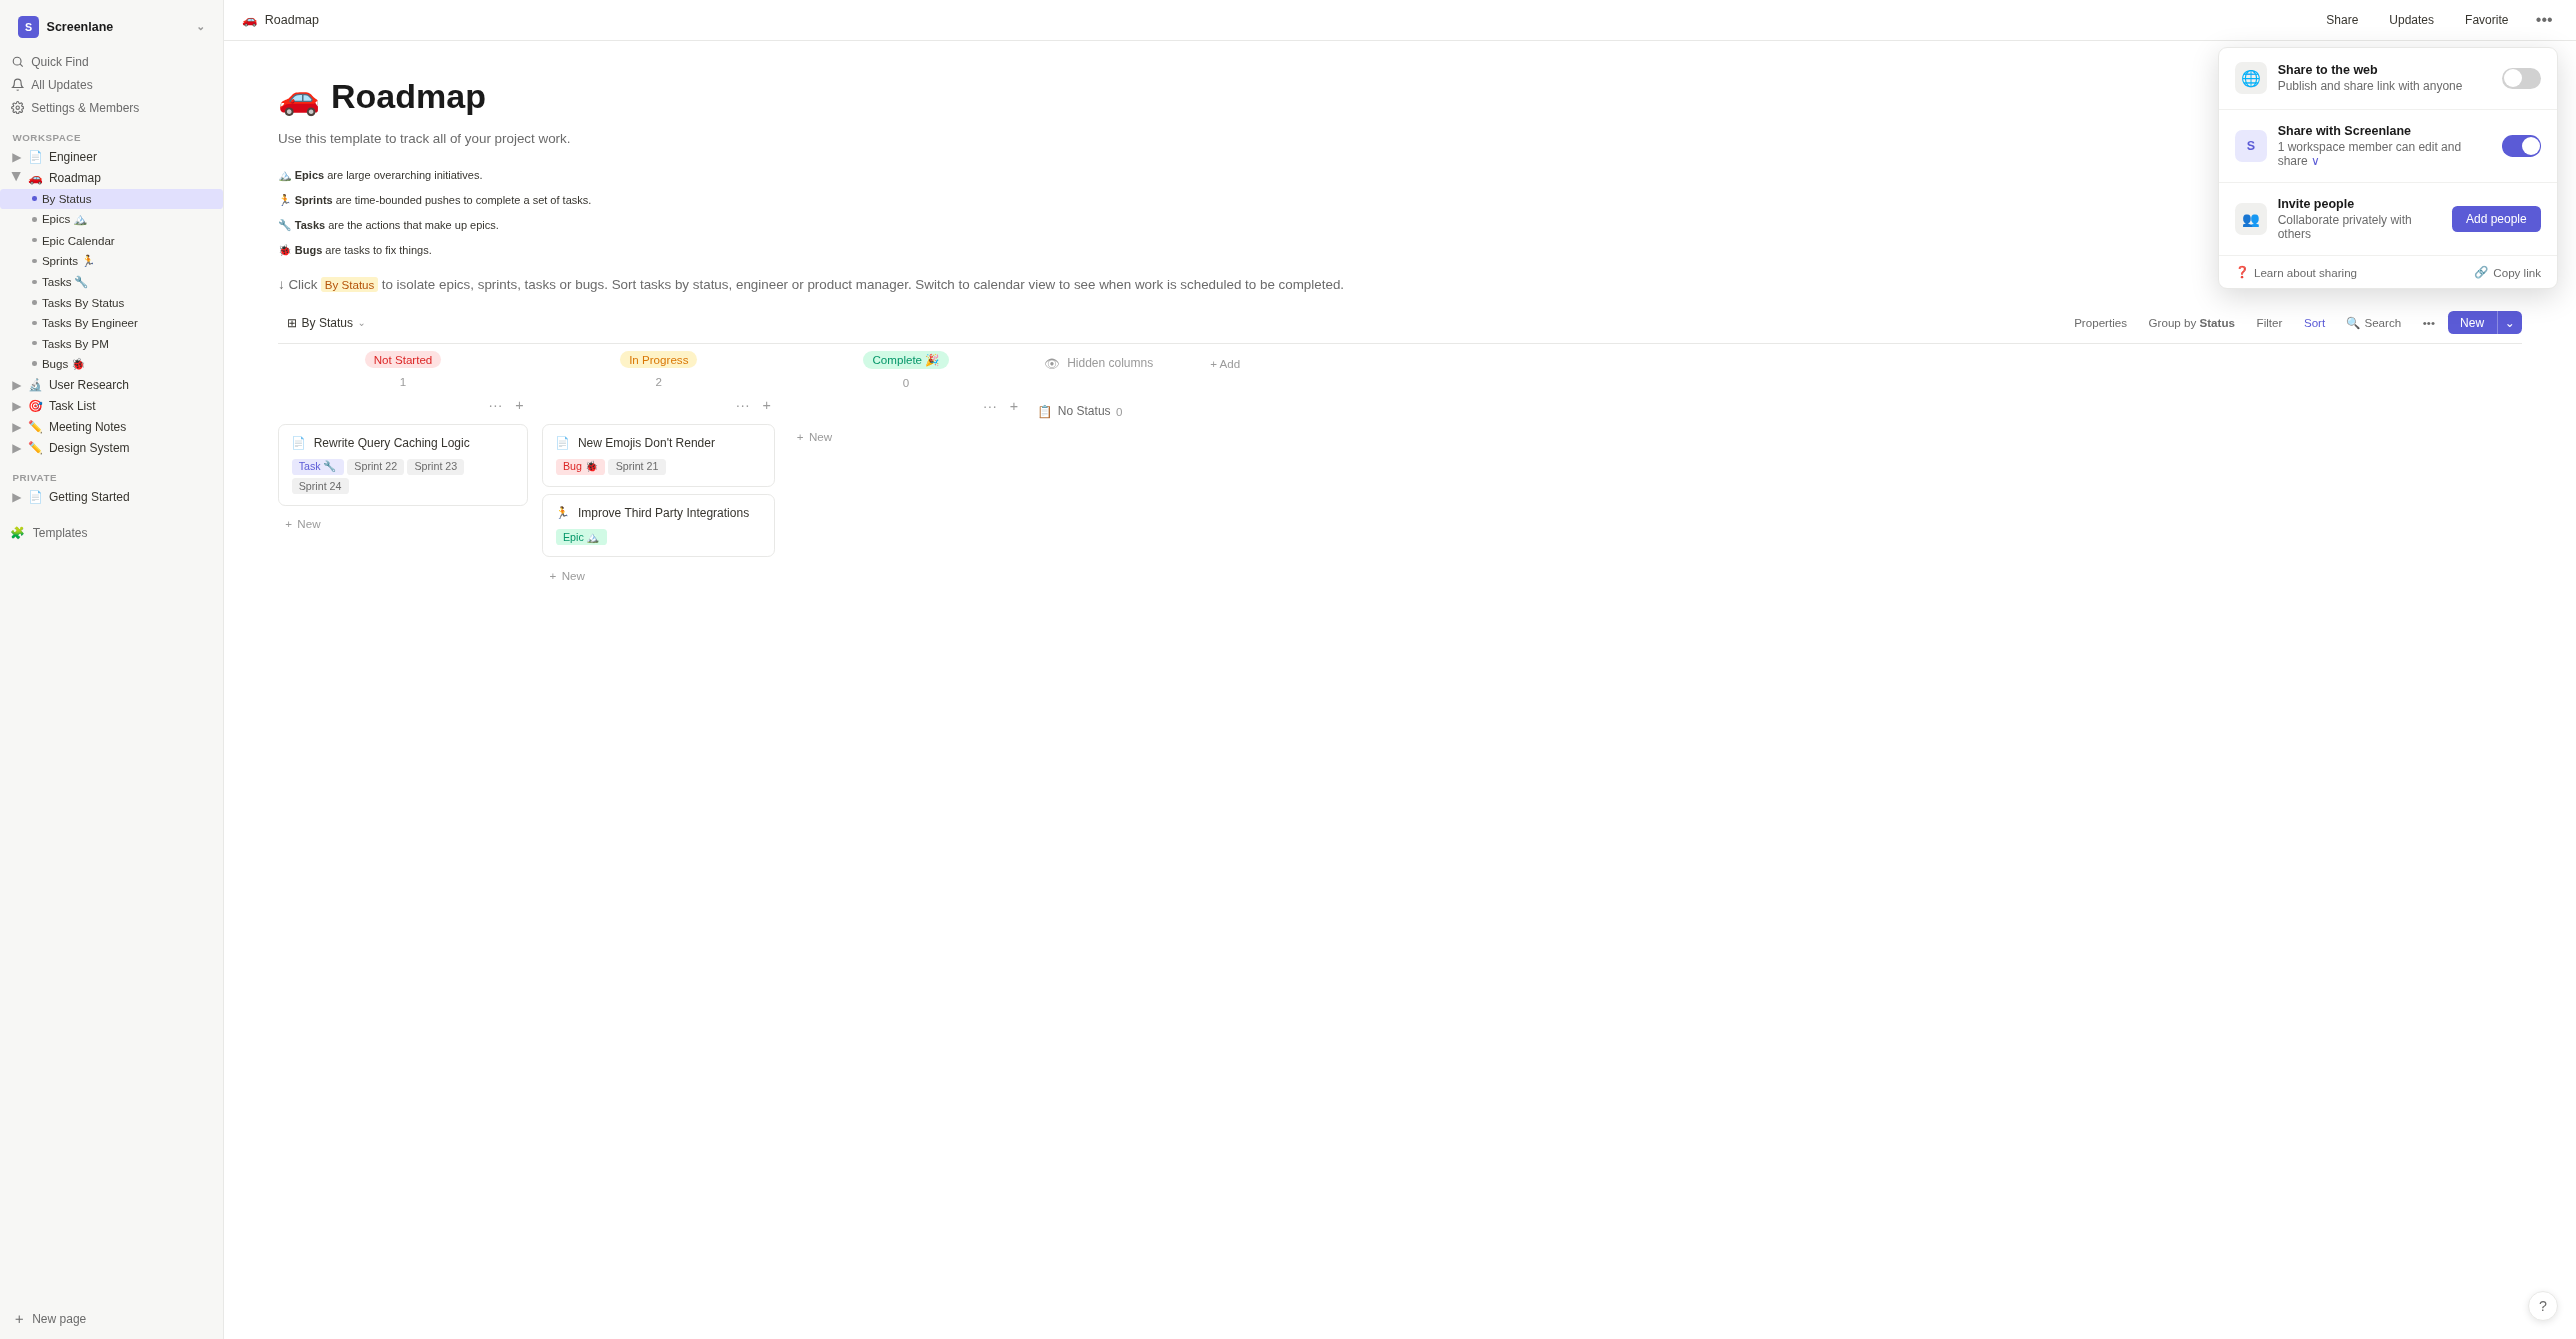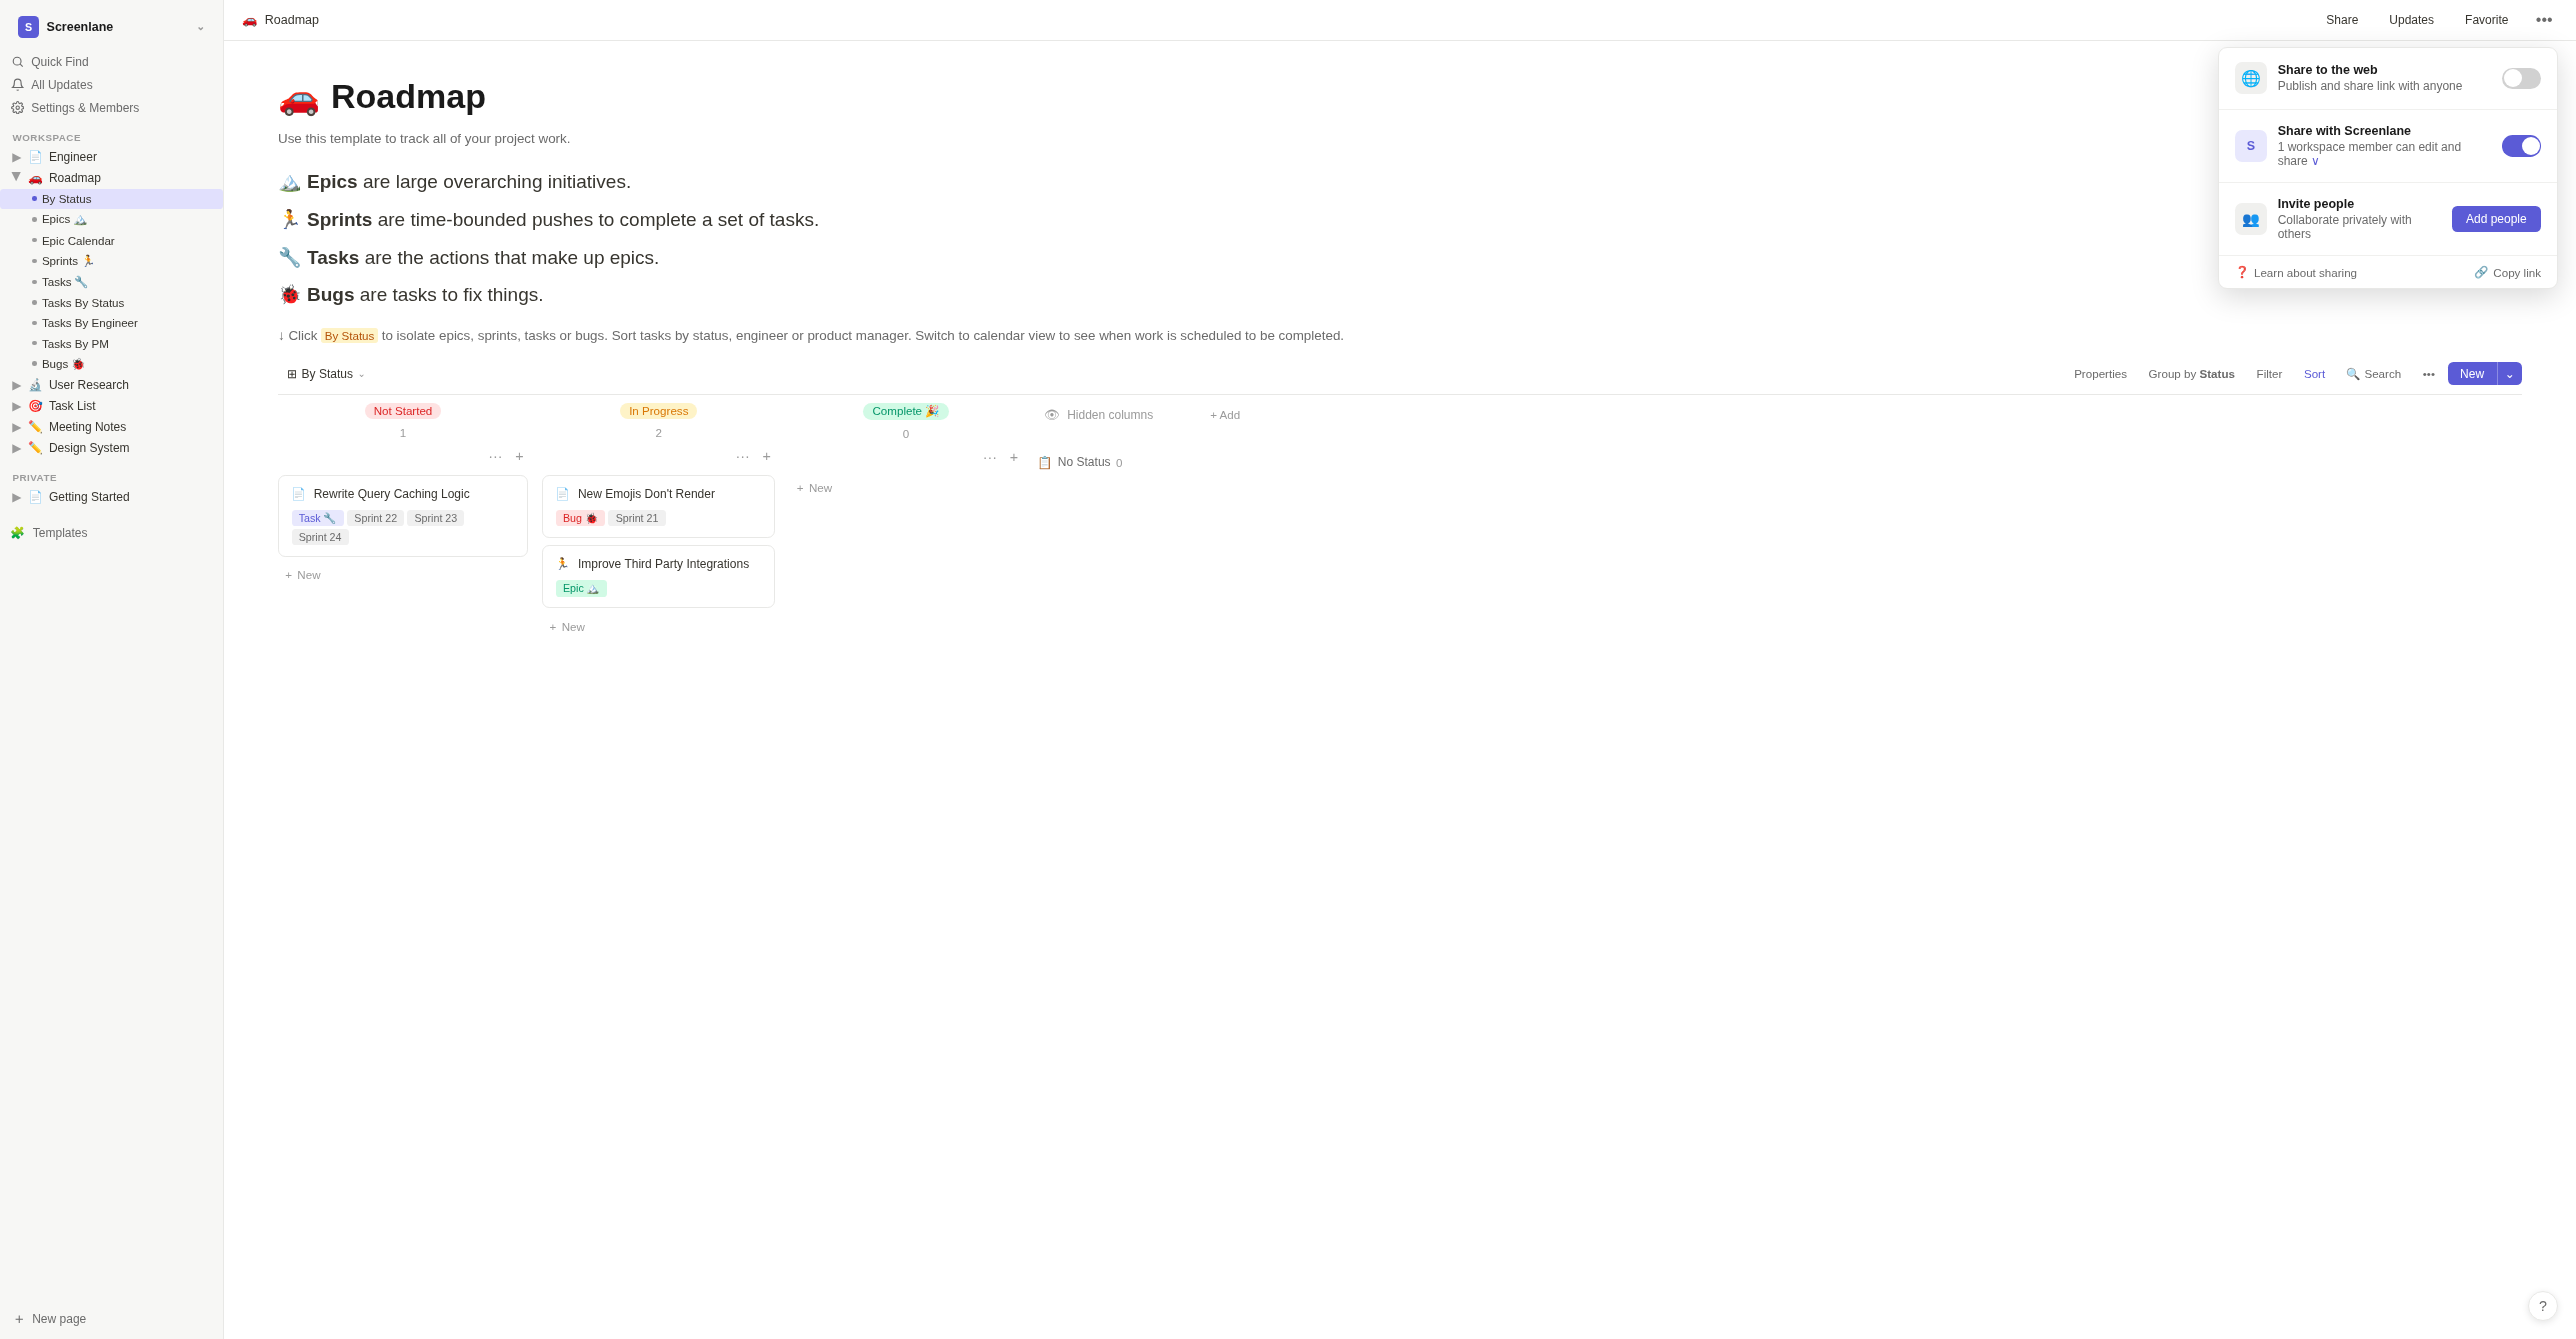--- a/index.html
+++ b/index.html
@@ -137,21 +137,21 @@
     }
     .page-title {
       display: flex; align-items: center; gap: 10.7px;
       font-size: 34px; font-weight: 700; color: #1a1a1a;
       margin-bottom: 14.3px;
     }
     .page-desc {
       font-size: 13.4px; color: #6b6b6b; margin-bottom: 21.5px;
     }
     .page-body-item {
-      font-size: 19px; margin-bottom: 7.2px; color: #37352f; line-height: 1.6;
+      font-size: 11px; margin-bottom: 7.2px; color: #37352f; line-height: 1.6;
     }
     .highlight { background: #fef3c7; padding: 0.9px 3.6px; border-radius: 2.7px; color: #b45309; font-size: 11.6px; }
     .arrow-text { font-size: 13.4px; color: #6b6b6b; margin: 14.3px 0 7.2px 0; line-height: 1.6; }
 
     
     .db-toolbar {
       display: flex; align-items: center; gap: 7.2px;
       padding: 9px 0 9px 0;
       margin-bottom: 7.2px;
       border-bottom: 0.9px solid #e8e8e6;

